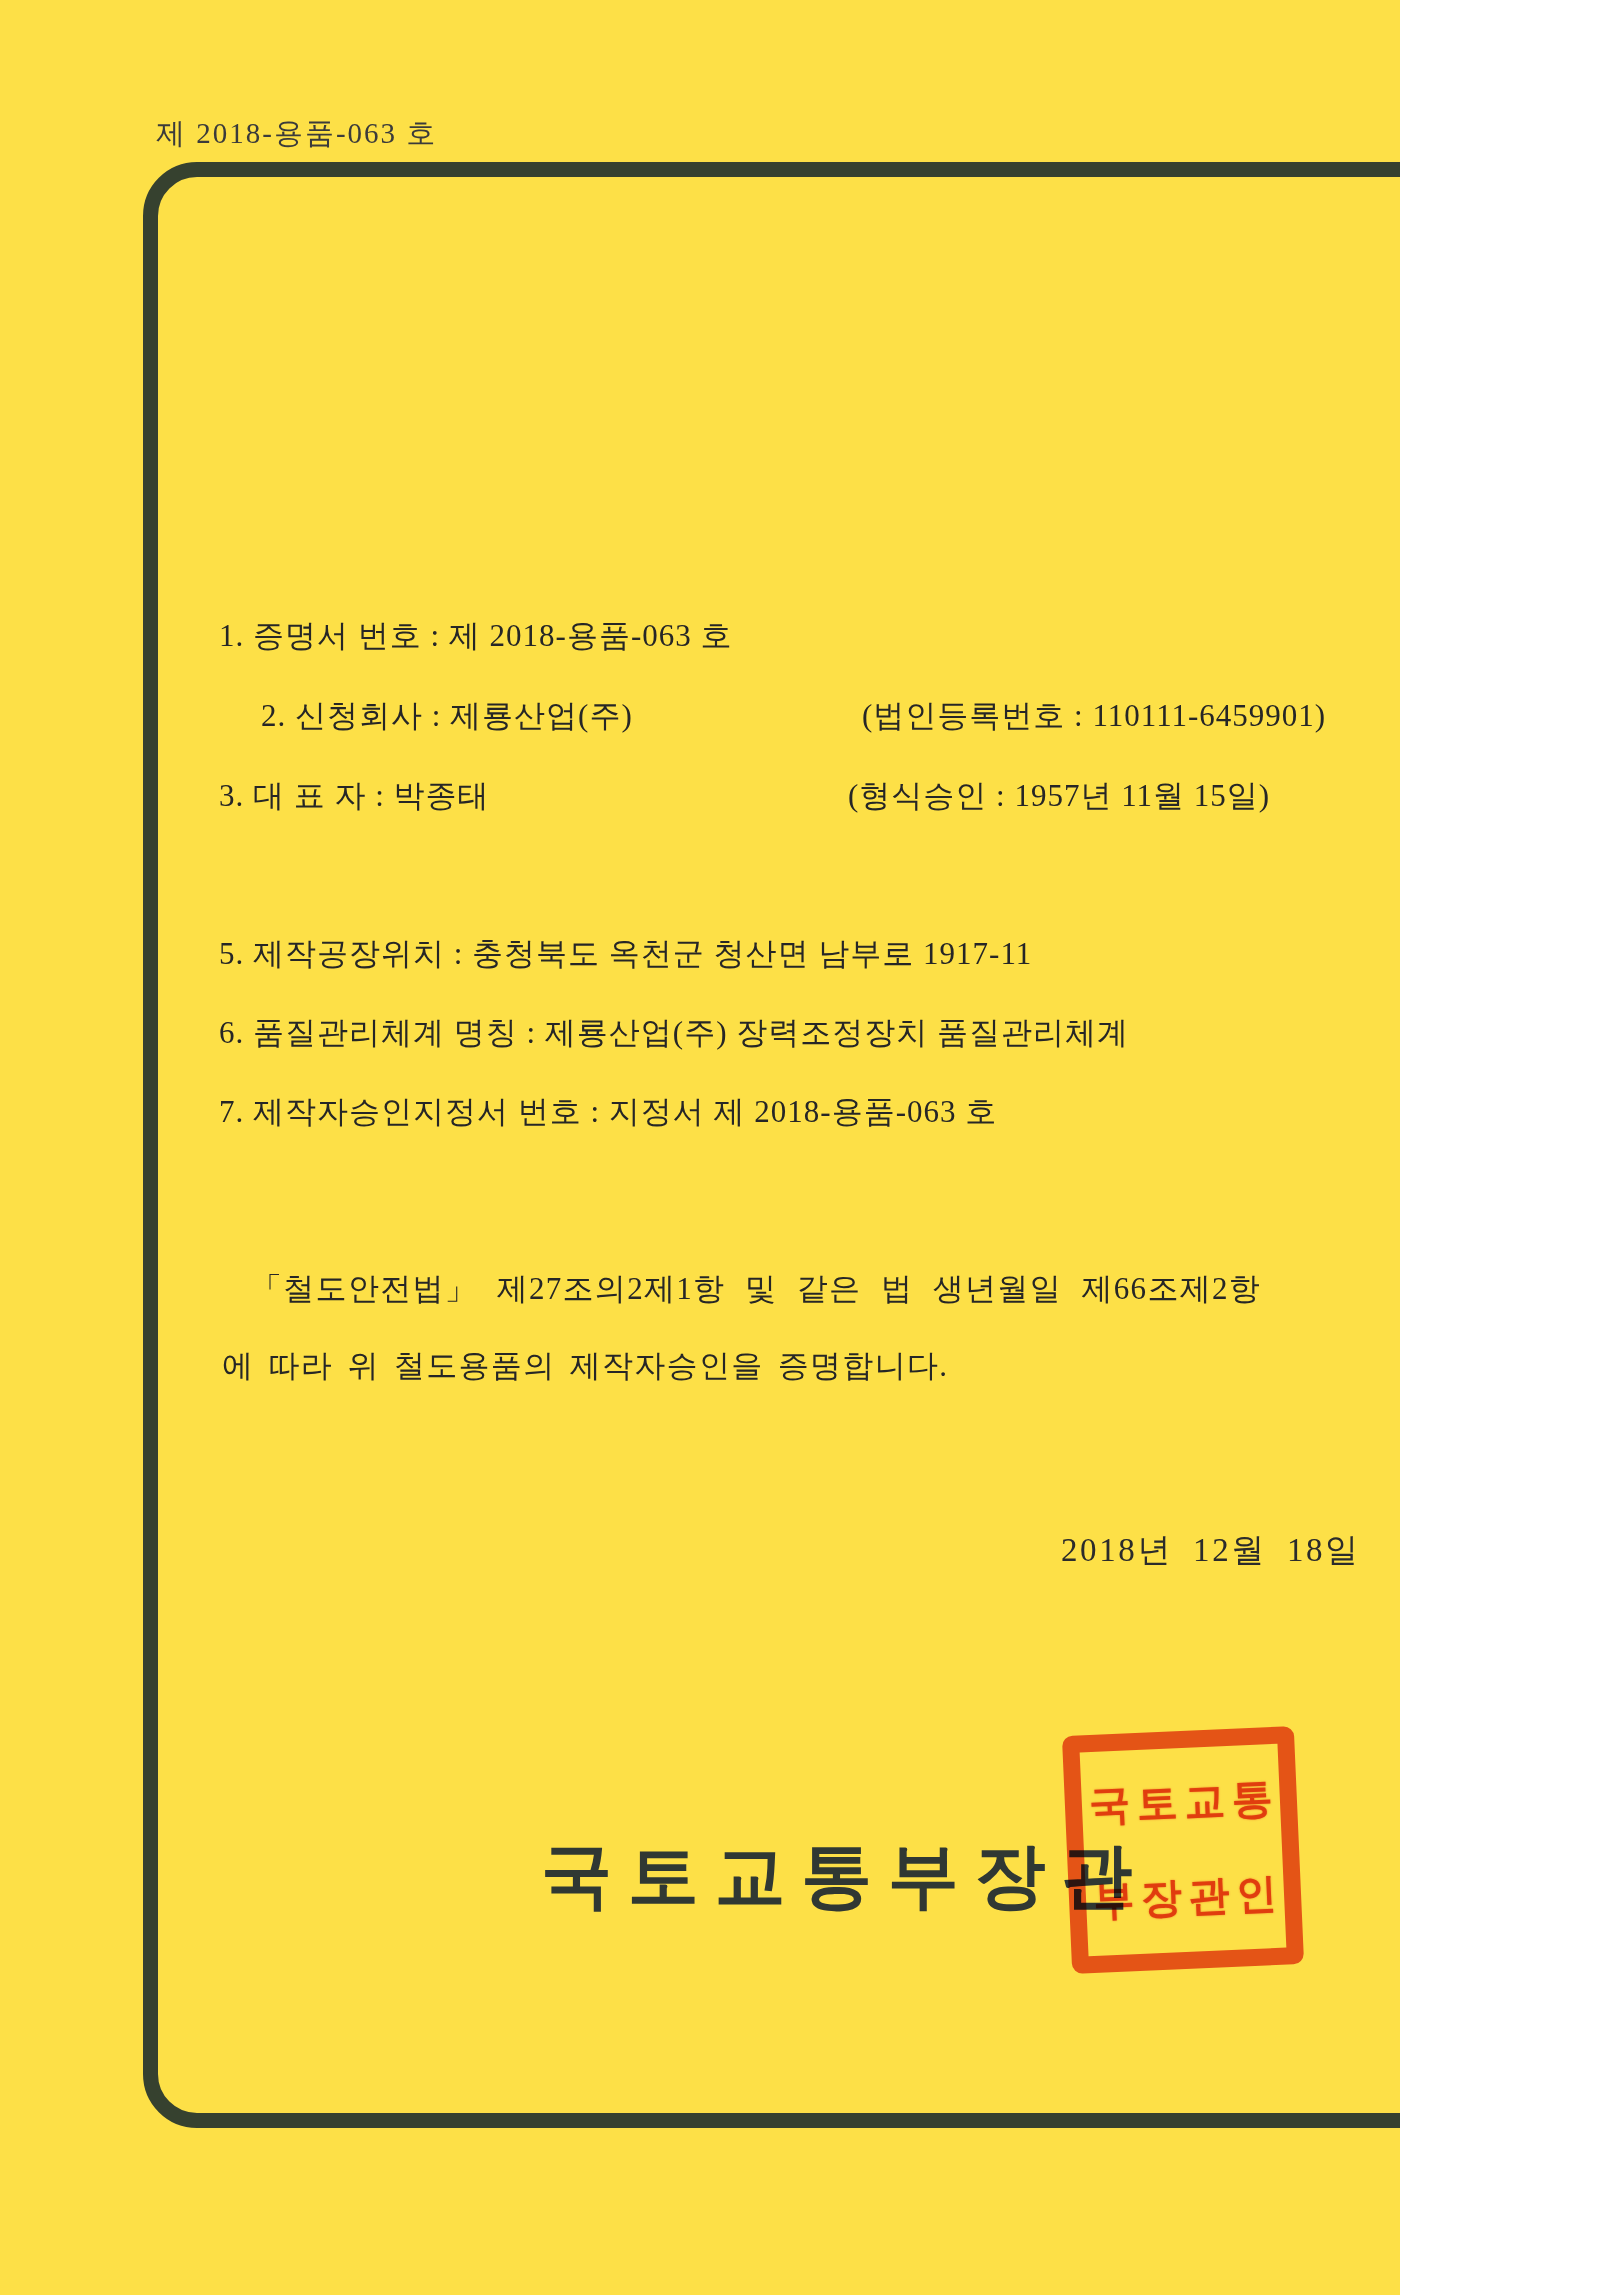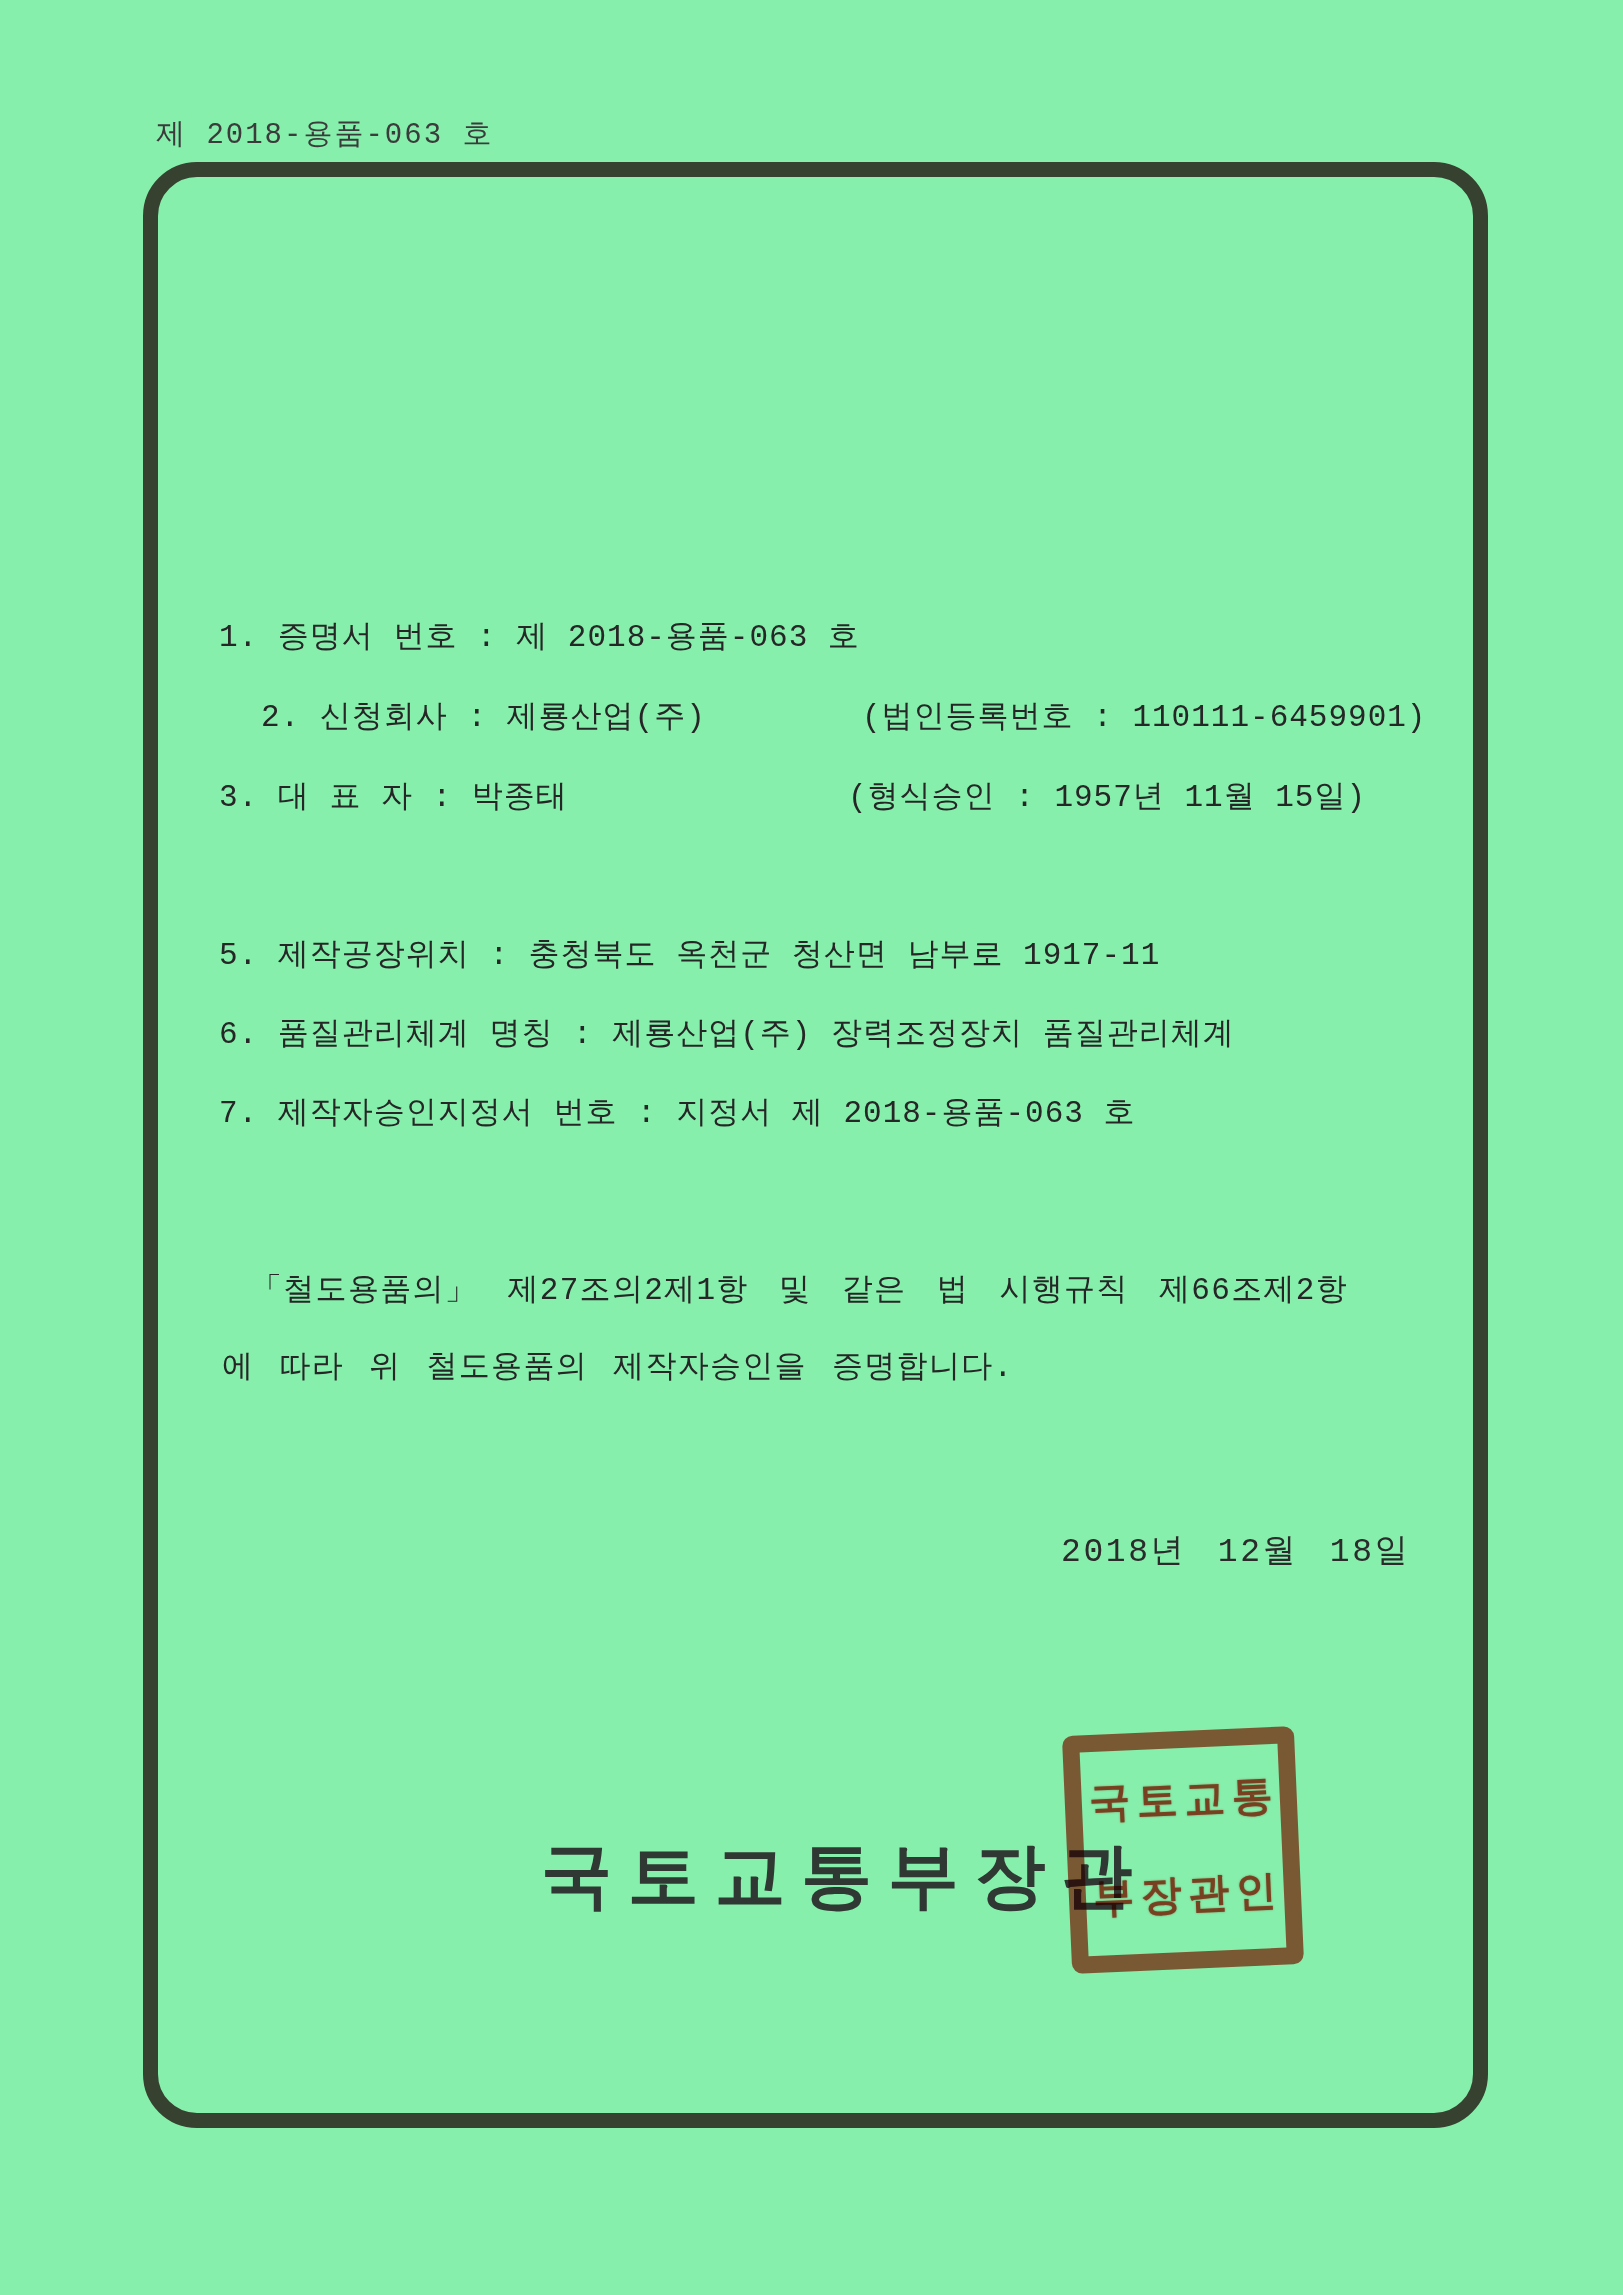--- a/index.html
+++ b/index.html
@@ -1,18 +1,18 @@
 <!DOCTYPE html>
 <html style="font-size:10.5px"><head>
 <meta charset="utf-8">
 <style>
   html,body { margin:0; padding:0; background:#ffffff; }
   .page {
-    position:relative; width:1623px; height:2295px; background:#86efac;
-    font-family:Liberation Mono, monospace; color:#262626; overflow:hidden;
+    position:relative; width:1400px; height:2295px; background:#fde047;
+    font-family:Liberation Serif, serif; color:#262626; overflow:hidden;
   }
   .doc-number {
     position:absolute; left:156px; top:114px; font-size:29px; letter-spacing:2px;
     color:#3b3b3b; white-space:nowrap;
   }
   .frame {
     position:absolute; left:143px; top:162px; width:1345px; height:1966px;
     border:15.7px solid #36412f; border-radius:54px; box-sizing:border-box;
   }
   .cert-title {
@@ -81,21 +81,21 @@
   <div class="line l5">
     <span>5. 제작공장위치 : 충청북도 옥천군 청산면 남부로 1917-11</span>
   </div>
   <div class="line l6">
     <span>6. 품질관리체계 명칭 : 제룡산업(주) 장력조정장치 품질관리체계</span>
   </div>
   <div class="line l7">
     <span>7. 제작자승인지정서 번호 : 지정서 제 2018-용품-063 호</span>
   </div>
 
-  <div class="stmt1">「철도용품의」  제27조의2제1항 및 같은 법 시행규칙 제66조제2항</div>
+  <div class="stmt1">「철도안전법」  제27조의2제1항 및 같은 법 생년월일 제66조제2항</div>
   <div class="stmt2">에 따라 위 철도용품의 제작자승인을 증명합니다.</div>
 
   <div class="issue-date">2018년 12월 18일</div>
 
   <div class="issuer">국토교통부장관</div>
 
   <div class="stamp">
     <span class="ch">국</span>
     <span class="ch">토</span>
     <span class="ch">교</span>

